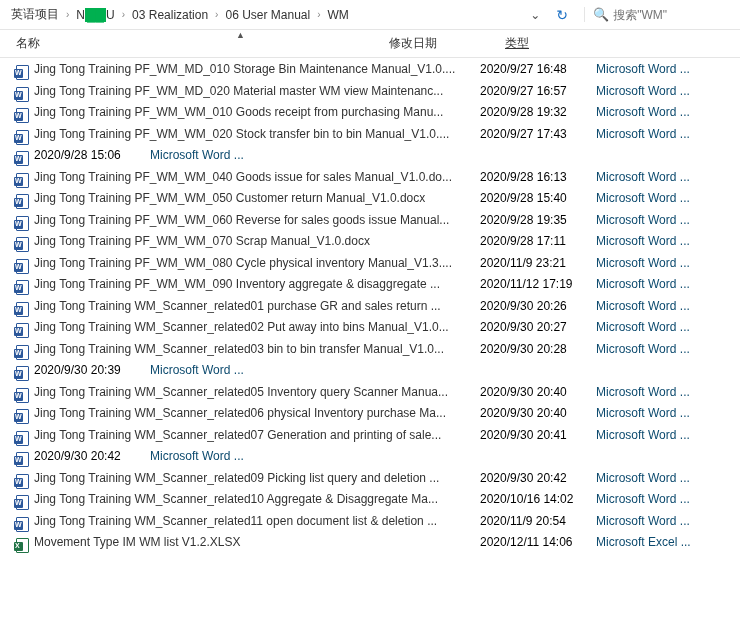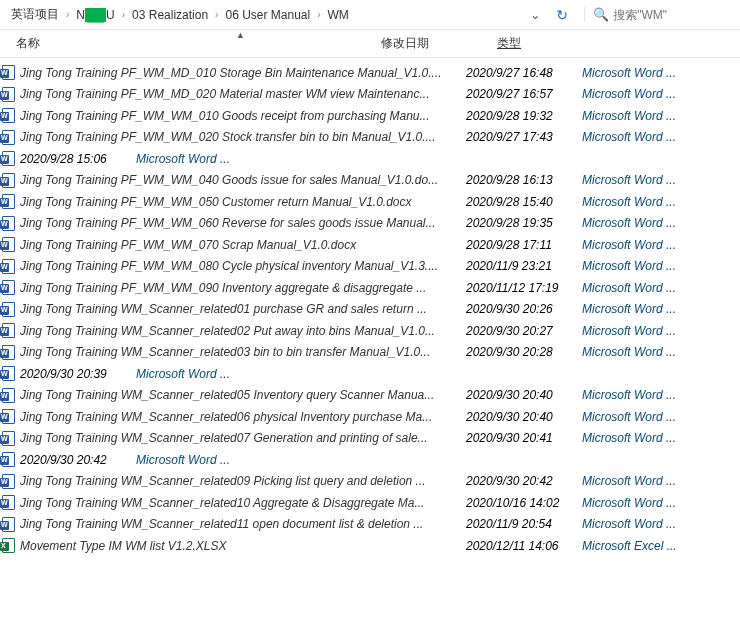--- a/index.html
+++ b/index.html
@@ -11,26 +11,26 @@
 .crumb-sep { color: #888; font-size: 10px; padding: 0 2px; }
 .mark { background: #00b050; color: #00b050; padding: 0 2px; }
 .dropdown { padding: 0 8px; color: #555; cursor: default; }
 .refresh { padding: 0 8px; color: #1a6fc4; cursor: default; font-size: 14px; }
 .search { display: flex; align-items: center; width: 150px; margin-left: 8px; border-left: 1px solid #e5e5e5; padding-left: 8px; }
 .search-icon { color: #777; margin-right: 4px; font-size: 13px; }
 .search input { border: none; outline: none; width: 110px; color: #888; }
 
 .headers { display: flex; height: 28px; border-bottom: 1px solid #e5e5e5; align-items: center; color: #333; position: relative; }
 .col-name { padding-left: 16px; width: 381px; }
-.col-date { width: 116px; }
+.col-date { width: 116px; margin-left: 8px; }
 .col-type { flex: 1; text-decoration: underline; }
 .sort-ind { position: absolute; left: 236px; top: 0; font-size: 9px; color: #555; }
 
 .rows { padding-top: 4px; }
-.row { display: flex; align-items: center; height: 21.5px; padding-left: 2px; color: #333; cursor: default; font-style: italic; }
+.row { display: flex; height: 21.5px; padding-left: 16px; color: #333; cursor: default; }
 .icon { width: 18px; display: flex; align-items: center; }
 .fname { width: 446px; white-space: nowrap; overflow: hidden; text-overflow: ellipsis; }
 .fdate { width: 116px; color: #000000; }
 .ftype { flex: 1; color: #0c4a6e; white-space: nowrap; overflow: hidden; text-overflow: ellipsis; }
 
 .doc-icon { width: 13px; height: 15px; position: relative; background: #fff; border: 1px solid #2b579a; border-radius: 1px; }
 .doc-icon::before { content: ""; position: absolute; left: -3px; top: 3px; width: 9px; height: 9px; background: #2b579a; border-radius: 1px; }
 .doc-icon::after { content: "W"; position: absolute; left: -2px; top: 3px; font: bold 7px Arial; color: #fff; }
 .xls-icon { width: 13px; height: 15px; position: relative; background: #fff; border: 1px solid #217346; border-radius: 1px; }
 .xls-icon::before { content: ""; position: absolute; left: -3px; top: 3px; width: 9px; height: 9px; background: #217346; border-radius: 1px; }

